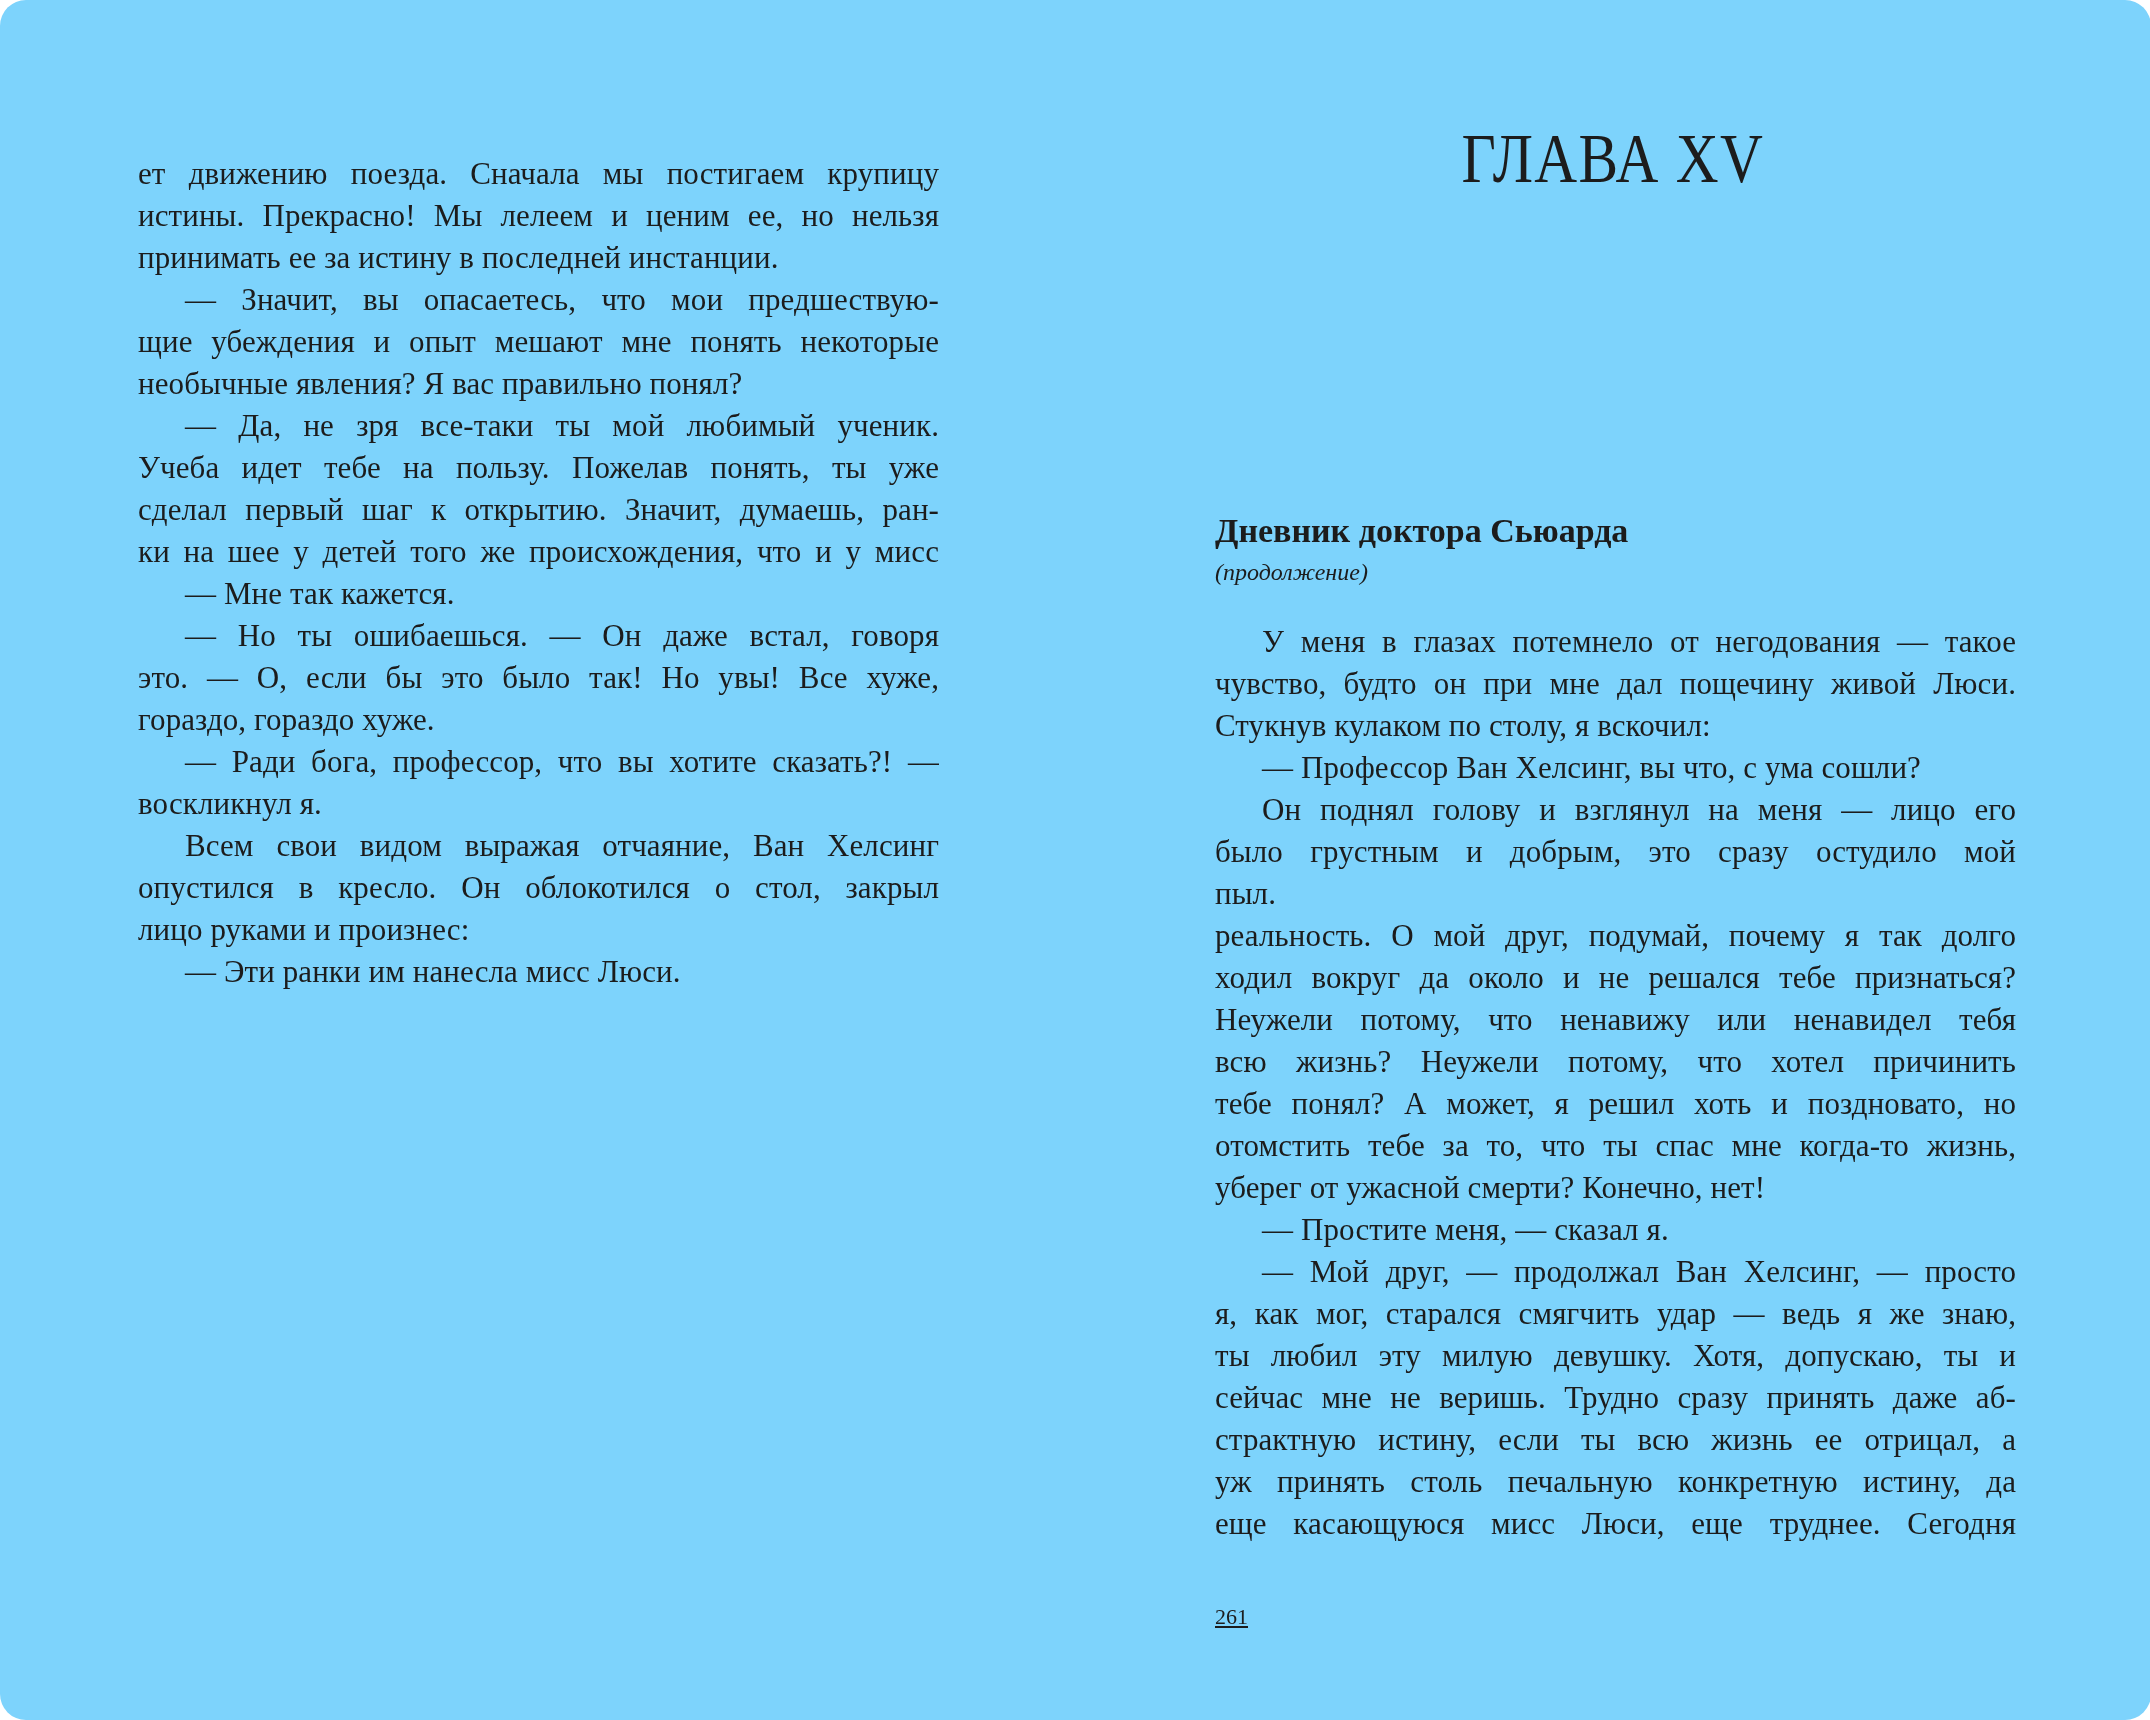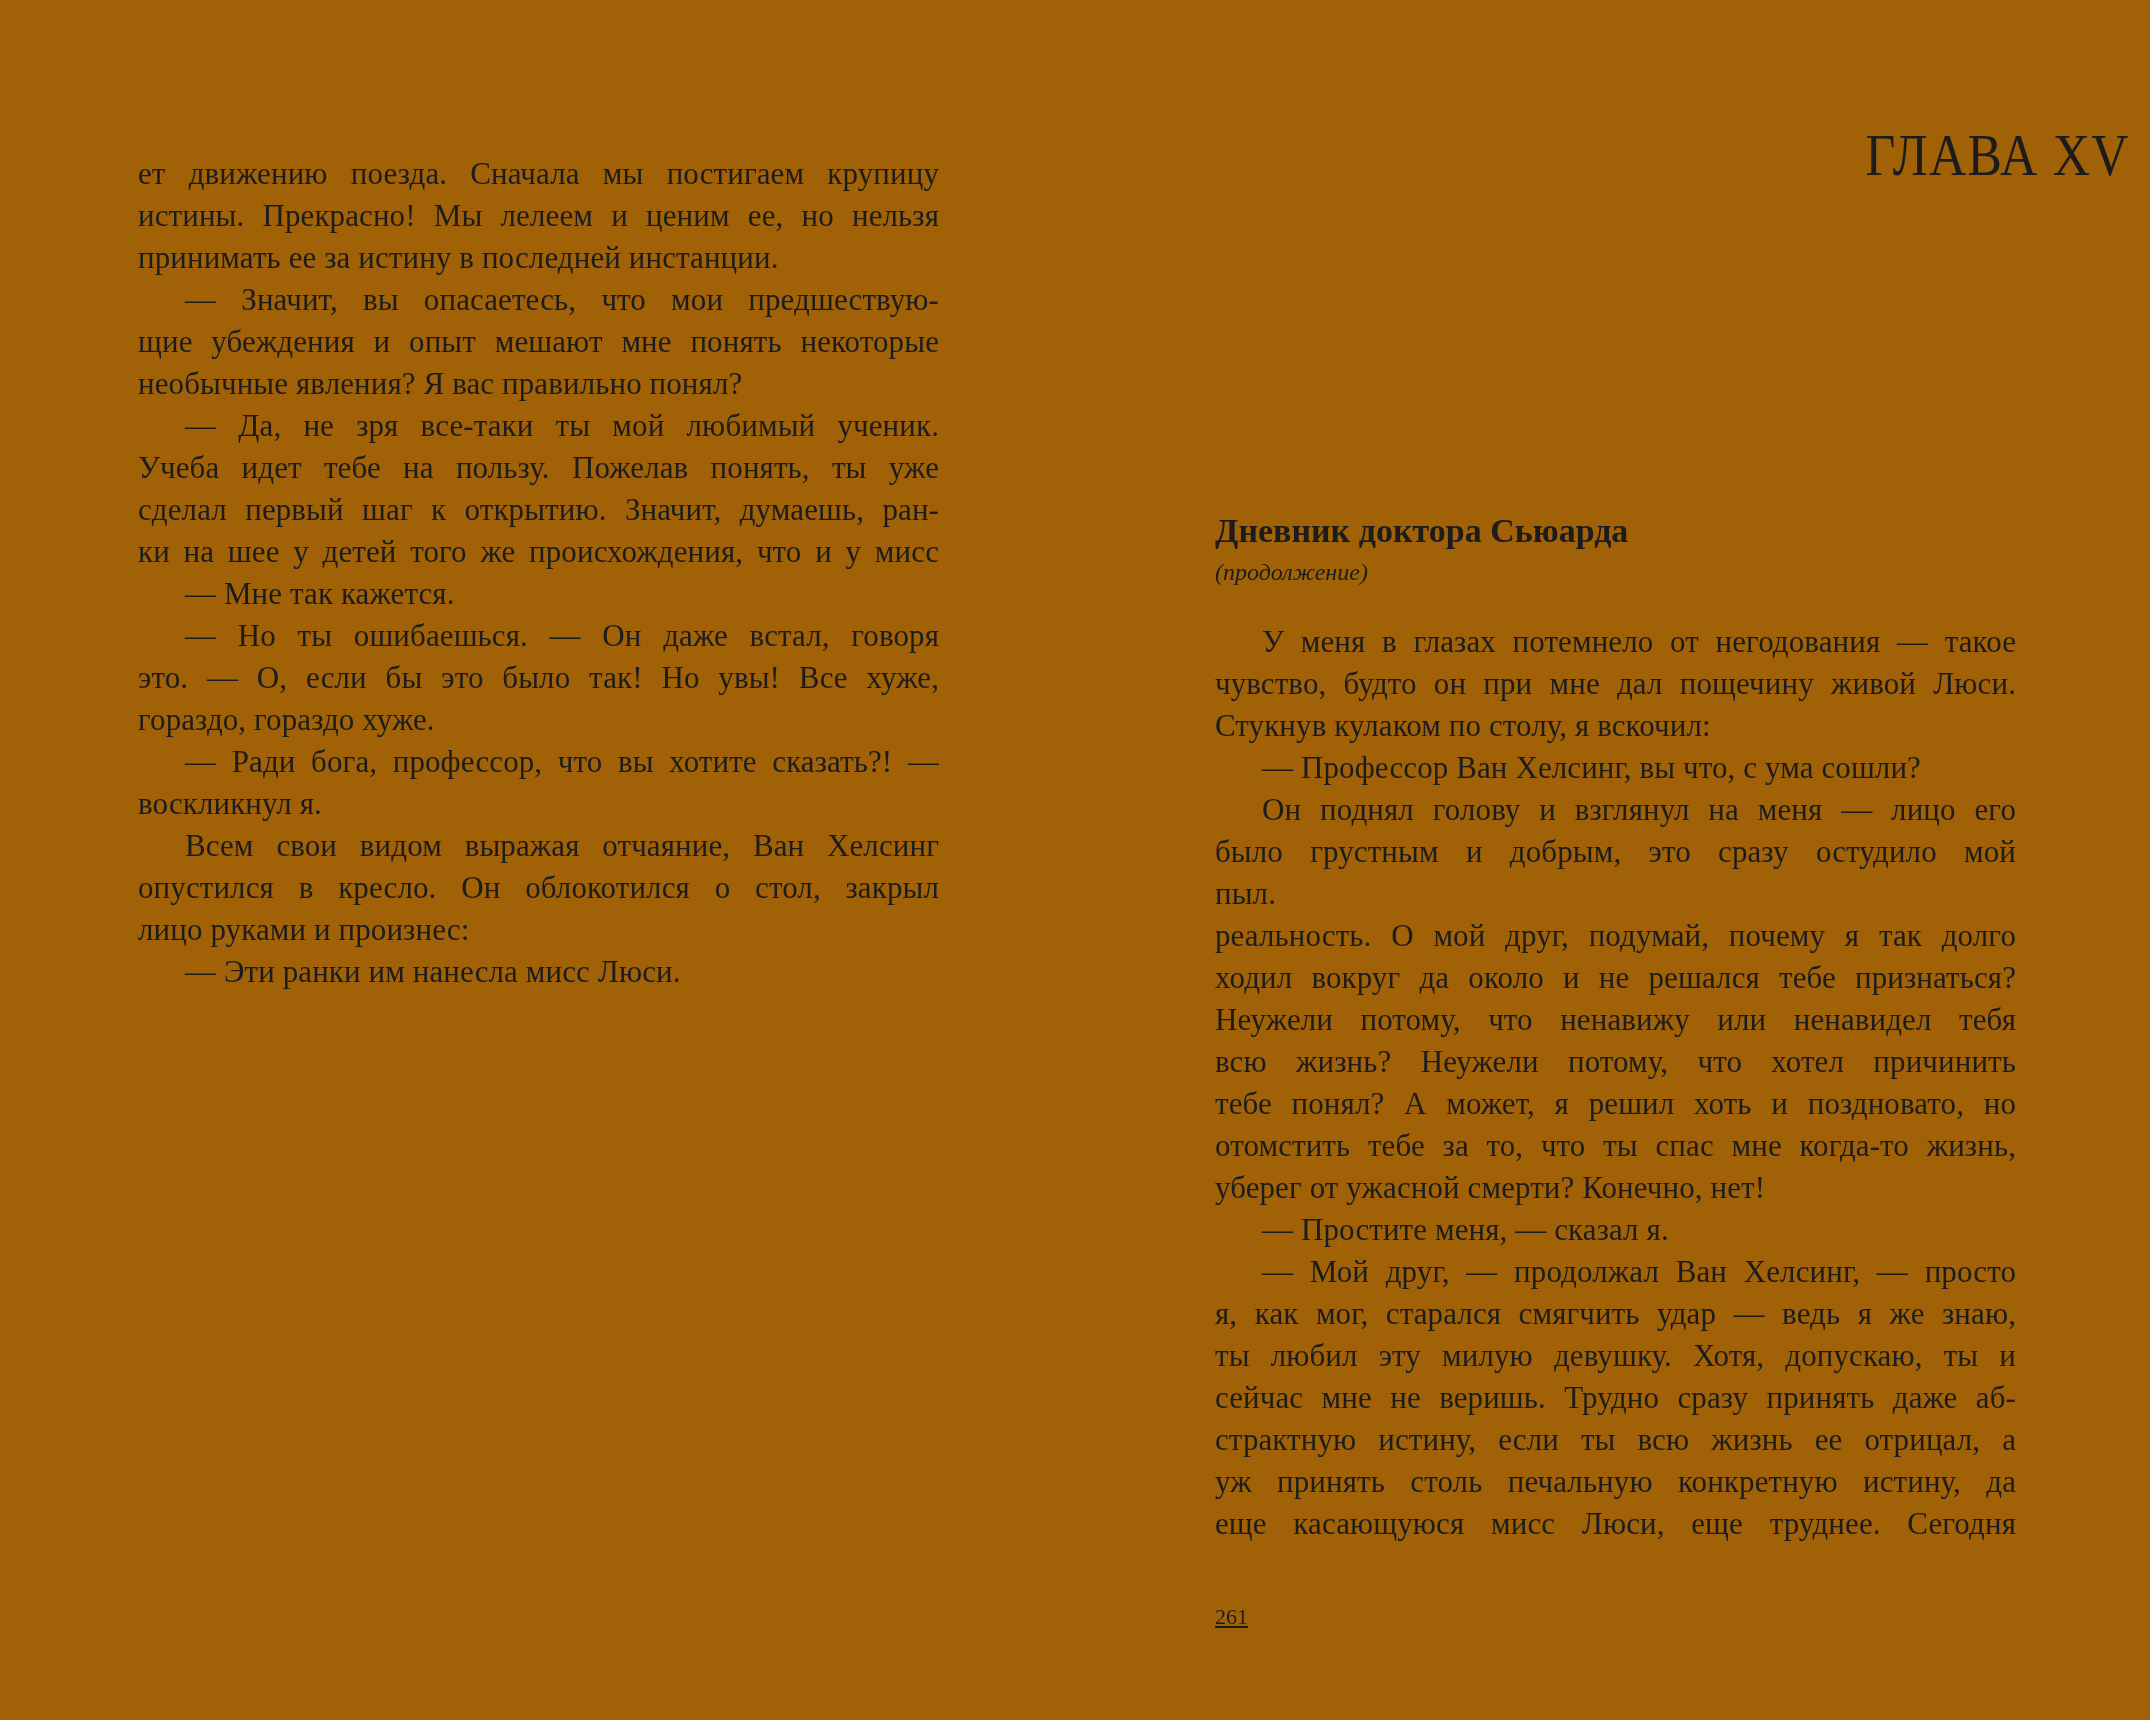--- a/index.html
+++ b/index.html
@@ -4,24 +4,25 @@
 <style>
   html, body {
     margin: 0;
     padding: 0;
     background: #ffffff;
   }
   .spread {
     position: relative;
     width: 2151px;
     height: 1720px;
-    background: #a16207;
+    background: #7dd3fc;
     font-family: "Liberation Serif", "DejaVu Serif", serif;
     color: #1c1c1c;
     overflow: hidden;
+    border-radius: 26px;
   }
   .page {
     position: absolute;
     top: 0;
     height: 100%;
   }
   .page-left  { left: 0;      width: 1075px; }
   .page-right { left: 1075px; width: 1076px; }
 
   .textcol {
@@ -47,22 +48,22 @@
   .line.i {
     text-indent: 47px;
   }
 
   .chapter-heading {
     position: absolute;
     top: 125px;
     left: 0;
     width: 100%;
     margin: 0;
-    text-align: right;
-    font-size: 60px;
+    text-align: center;
+    font-size: 69px;
     font-weight: normal;
     line-height: 1;
     letter-spacing: 1.5px;
   }
   .chapter-heading .squeeze {
     display: inline-block;
     transform: scaleX(0.86);
     transform-origin: center;
   }
 

